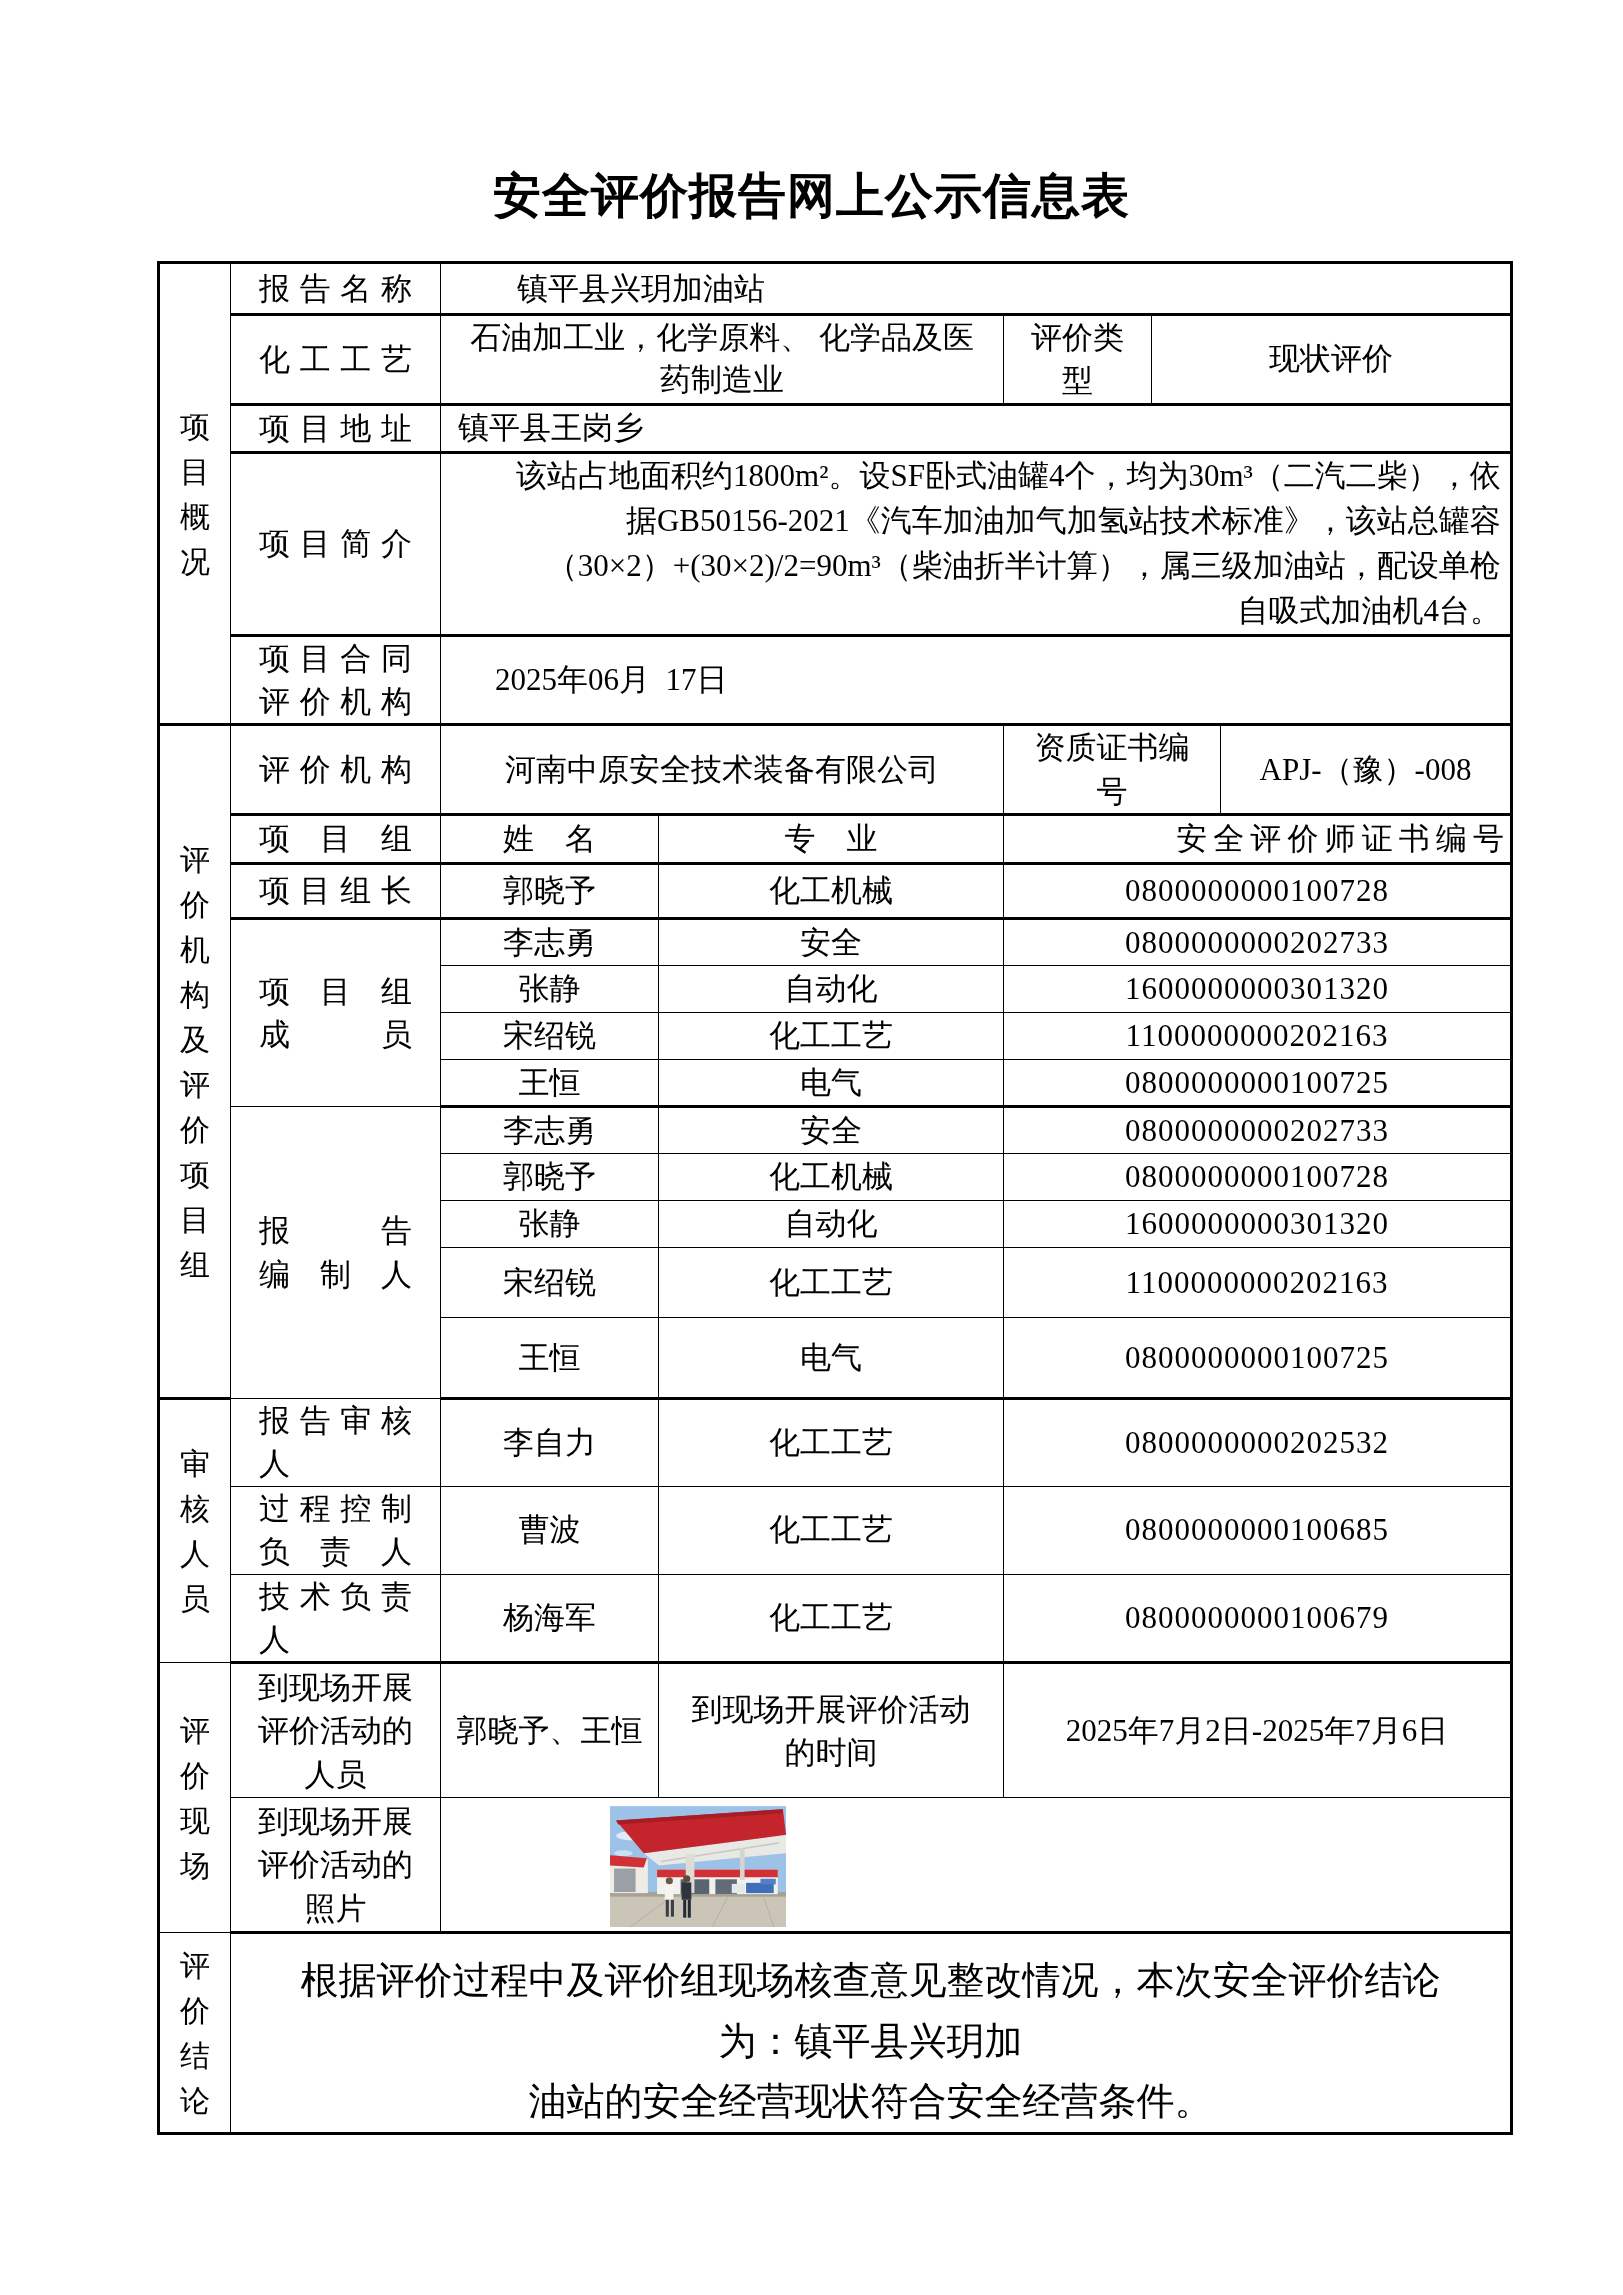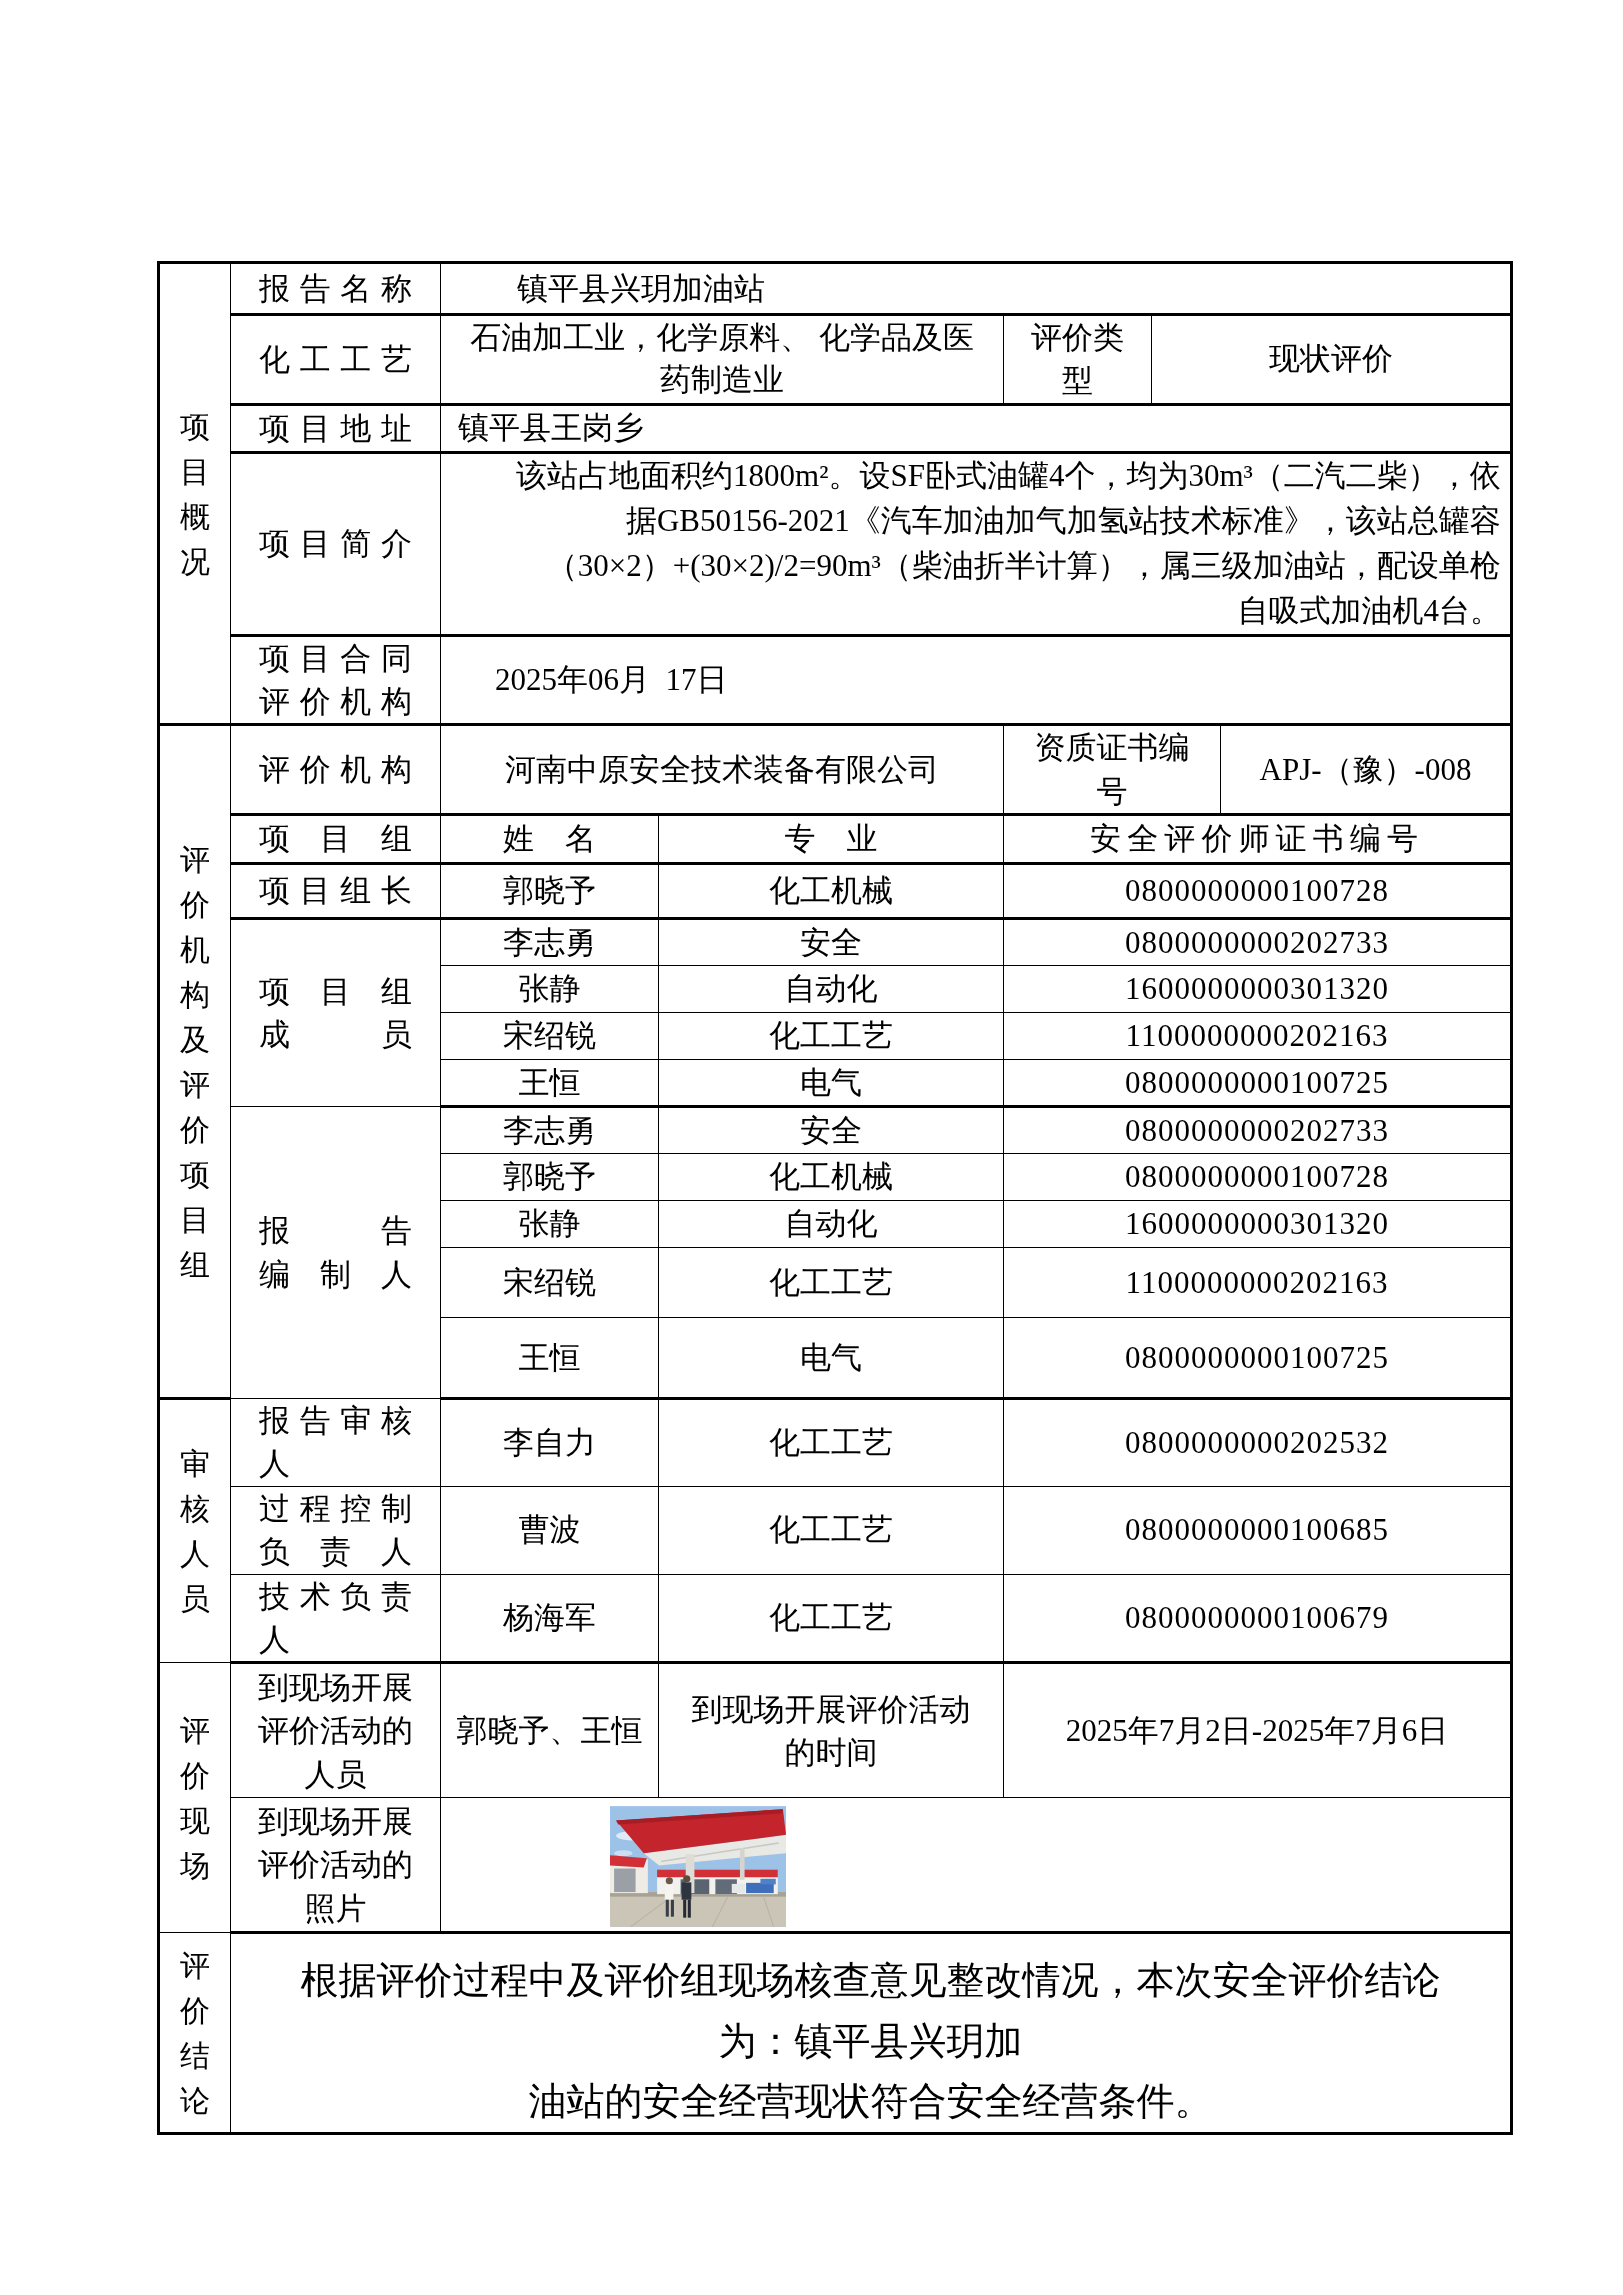--- a/index.html
+++ b/index.html
@@ -42,21 +42,21 @@
     white-space:pre-line;
     padding:0 28px;
     line-height:1.4;
   }
   
   .lblc{
     text-align:center;
     white-space:pre-line;
     line-height:1.4;
   }
-  .ls12{letter-spacing:6.1px;}
+  .ls12{letter-spacing:6.1px;text-align:right;}
   
   .vert{
     text-align:center;
     white-space:pre-line;
     line-height:1.5;
     font-size:30px;
   }
   .val{text-align:center;}
   .plc{text-align:center;white-space:pre-line;}
   .vall{text-align:left;}
@@ -82,20 +82,21 @@
     vertical-align:top;
     padding:7.2px 0 0 169px;
   }
   .photo-frame{display:block;}
 </style>
 </head>
 <body>
 
 <div class="page">
 
+  <h1 class="title">安全评价报告网上公示信息表</h1>
 
   <table class="form">
     <colgroup>
       <col style="width:72px">
         <col style="width:210px">
         <col style="width:218px">
       <col style="width:345px">
         <col style="width:148px">
         <col style="width:69px">
         <col style="width:291px">

